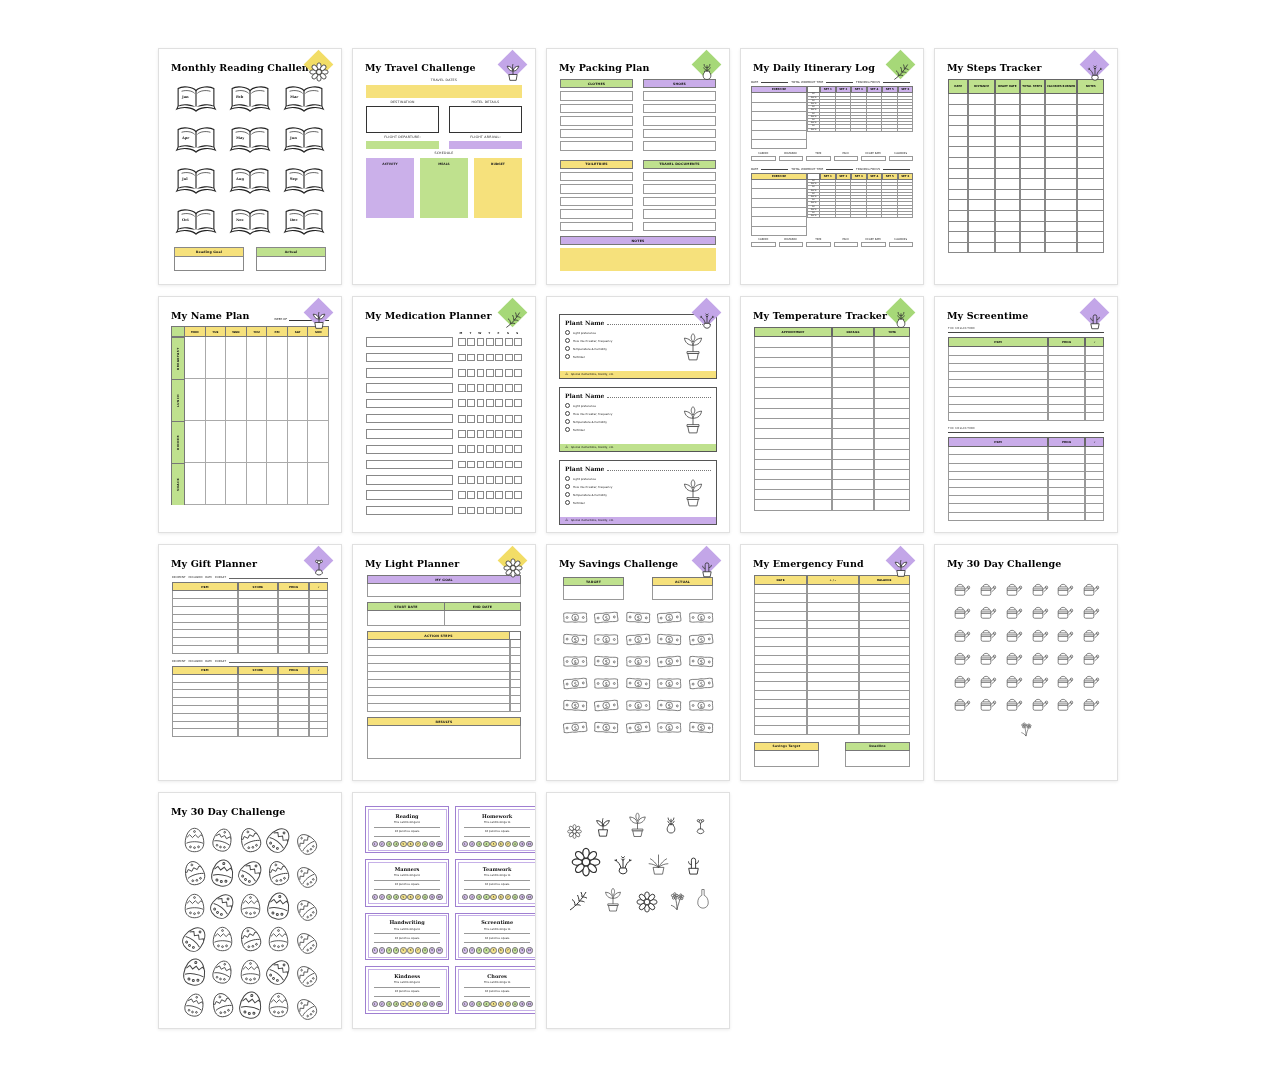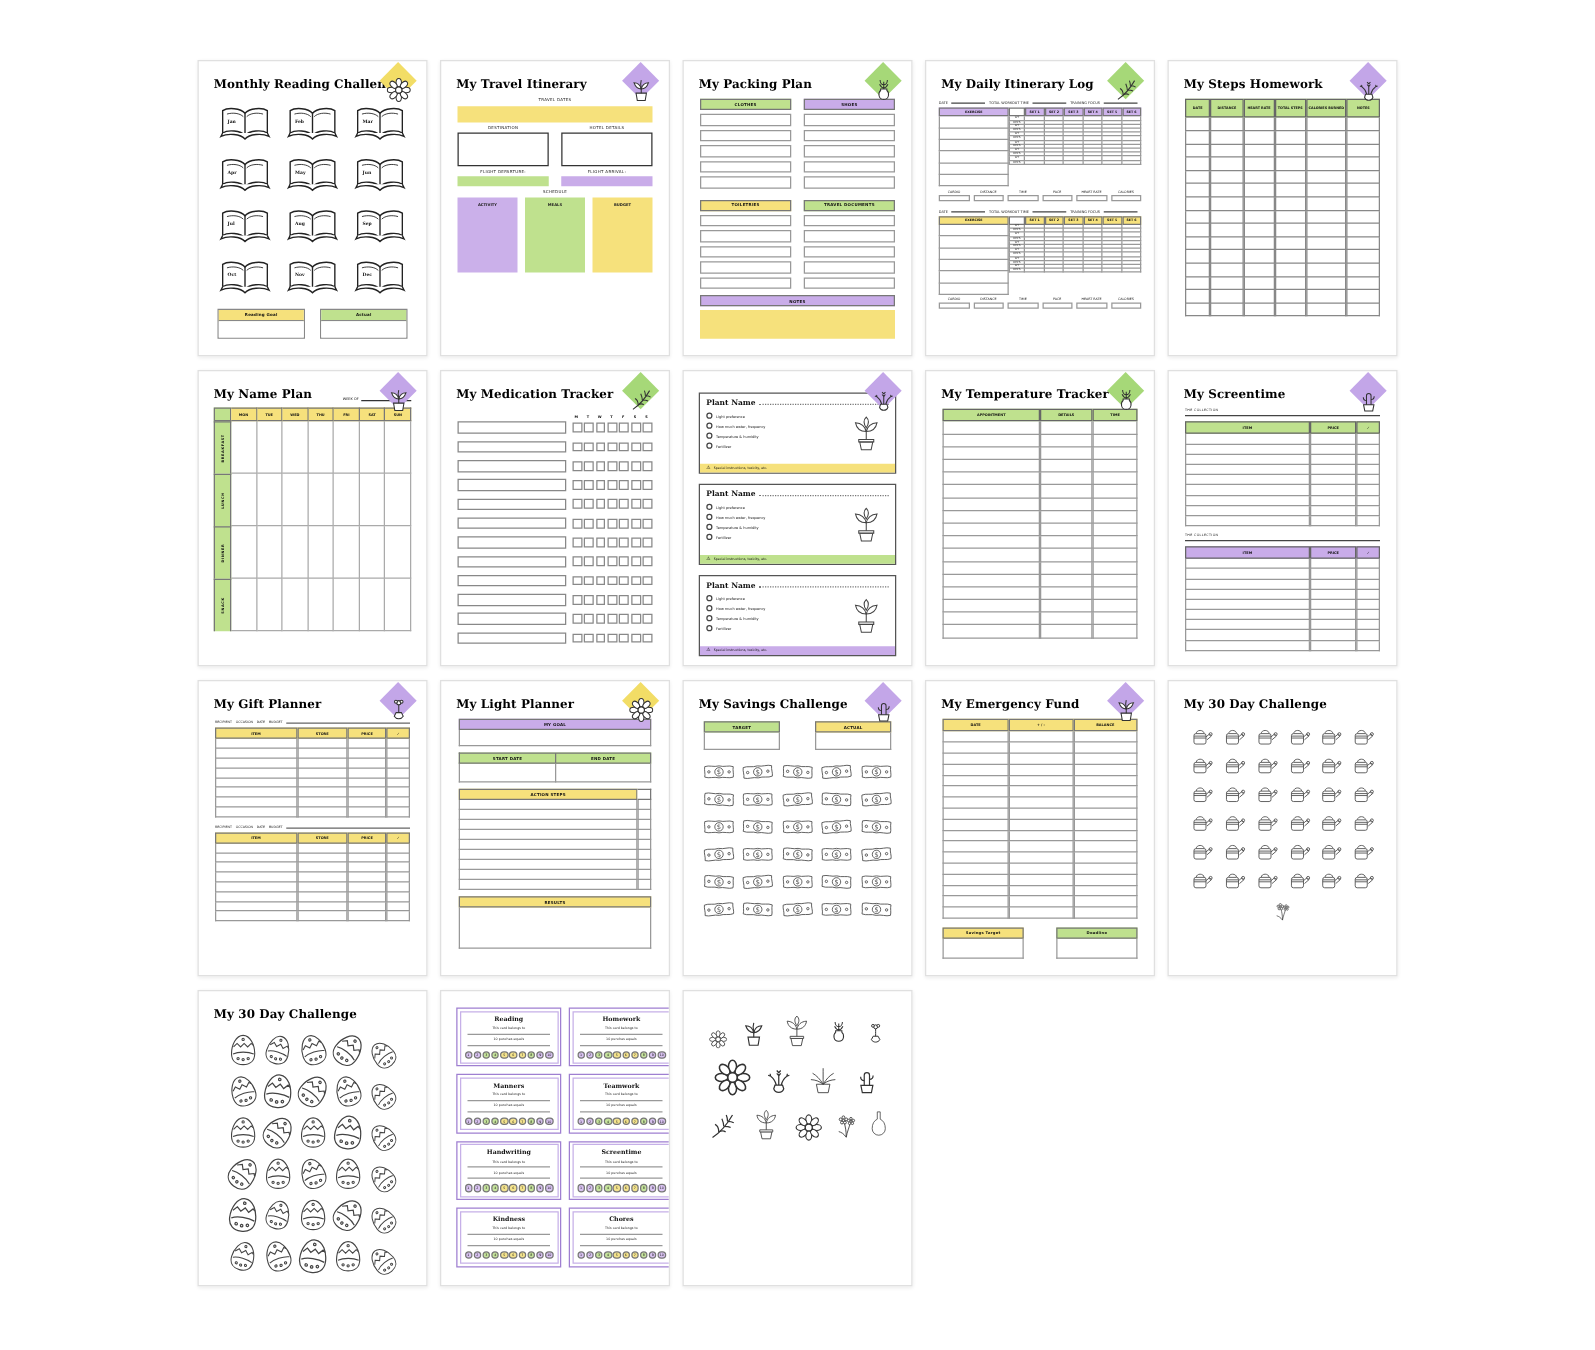--- a/index.html
+++ b/index.html
@@ -409,21 +409,21 @@
     </div>
   </div>
 
   <div class="page">
     <div class="sticker">
       <span class="diamond d-p"></span>
       <svg class="glyph" viewBox="0 0 24 24">
           <use href="#g-potted"></use>
         </svg>
     </div>
-    <div class="ptitle">My Travel Itinerary</div>
+    <div class="ptitle">My Travel Challenge</div>
     <div class="tv">
       <span class="cl">TRAVEL DATES</span>
       <div class="bar bg-y"></div>
       <div class="tvrow">
         <div>
             <span class="cl">DESTINATION</span>
             <div class="tvbox"></div>
           </div>
         <div>
             <span class="cl">HOTEL DETAILS</span>
@@ -849,21 +849,21 @@
     </div>
   </div>
 
   <div class="page">
     <div class="sticker">
       <span class="diamond d-p"></span>
       <svg class="glyph" viewBox="0 0 24 24">
           <use href="#g-lavender"></use>
         </svg>
     </div>
-    <div class="ptitle">My Steps Homework</div>
+    <div class="ptitle">My Steps Tracker</div>
     <div class="steps-t">
       <div class="stgrid">
         <div class="sth">DATE</div>
           <div class="sth">DISTANCE</div>
           <div class="sth">HEART RATE</div>
           <div class="sth">TOTAL STEPS</div>
           <div class="sth">CALORIES BURNED</div>
           <div class="sth">NOTES</div>
       </div>
       <div class="stgrid str">
@@ -1057,21 +1057,21 @@
     </div>
   </div>
 
   <div class="page">
     <div class="sticker">
       <span class="diamond d-g"></span>
       <svg class="glyph" viewBox="0 0 24 24">
           <use href="#g-leafspray"></use>
         </svg>
     </div>
-    <div class="ptitle">My Medication Tracker</div>
+    <div class="ptitle">My Medication Planner</div>
     <div class="meddays">
       <span>M</span>
         <span>T</span>
         <span>W</span>
         <span>T</span>
         <span>F</span>
         <span>S</span>
         <span>S</span>
     </div>
     <div class="medrow">

